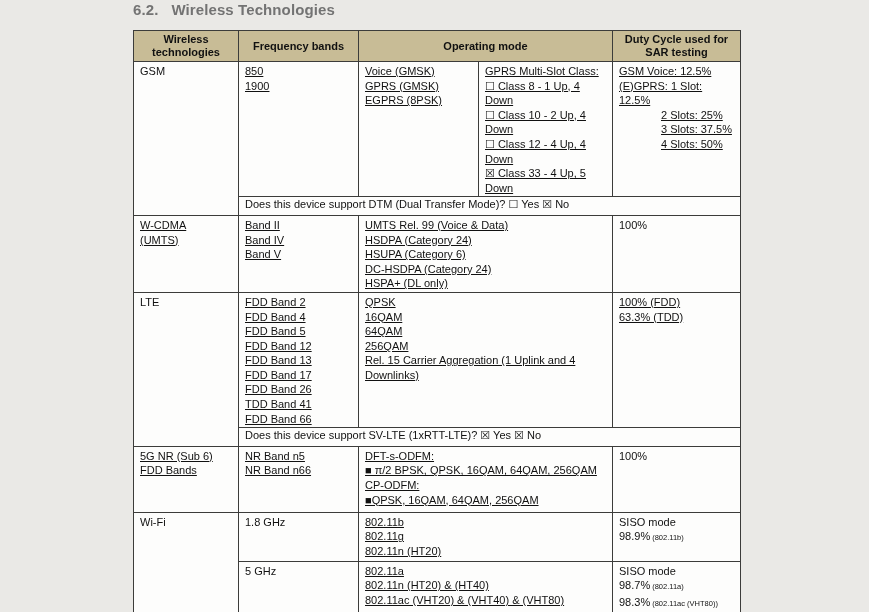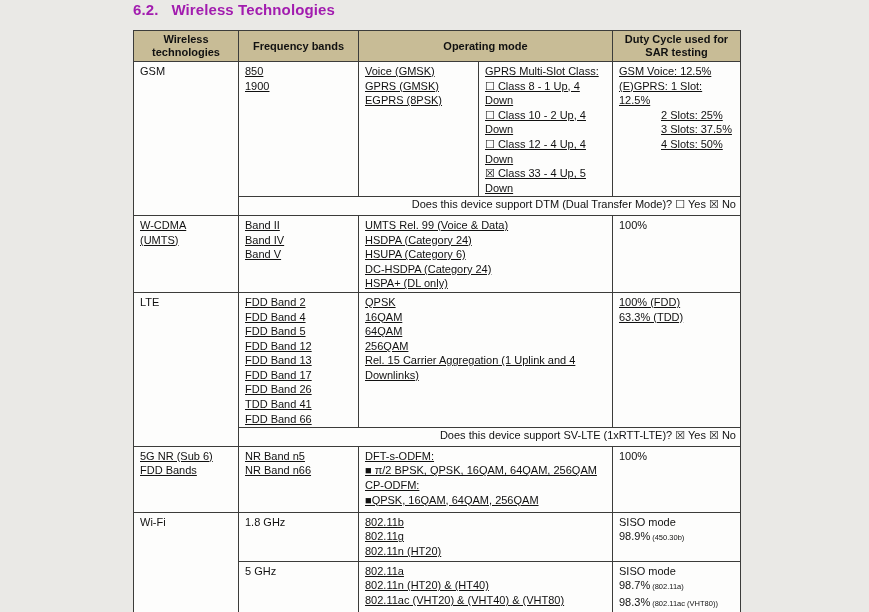--- a/index.html
+++ b/index.html
@@ -5,21 +5,21 @@
   html, body { margin: 0; padding: 0; }
   body {
     width: 869px; height: 612px;
     background: var(--page-bg, #eae9e6);
     font-family: "Liberation Sans", sans-serif;
     position: relative; overflow: hidden;
     color: #111;
   }
   .title {
     position: absolute; left: 133px; top: 1px;
-    font-size: 15px; font-weight: bold; color: #a21caf; margin: 0;
+    font-size: 15px; font-weight: bold; color: #737373; margin: 0;
     letter-spacing: 0.1px;
   }
   .title .num { margin-right: 13px; }
   table.spec {
     position: absolute; left: 133px; top: 30px;
     width: 607px; border-collapse: collapse; table-layout: fixed;
   }
   th, td {
     border: 1px solid var(--border, #3c3c3a);
     background: var(--cell-bg, #fdfdfc);
@@ -30,21 +30,21 @@
     text-align: left;
   }
   th {
     background: var(--header-bg, #c8bc96);
     font-weight: bold; text-align: center; vertical-align: middle;
     line-height: 13px; padding: 2px 6px;
   }
   .pre { white-space: pre-line; text-decoration: underline; }
   .indent { padding-left: 42px; }
   .dnote { font-size: 7.5px; margin-left: 2px; }
-  .qcell { vertical-align: middle; padding-top: 0; padding-bottom: 3px; text-align: right; }
+  .qcell { vertical-align: middle; padding-top: 0; padding-bottom: 3px; }
   
   .r-head  { height: 28px; }
   .r-gsm   { height: 74px; }
   .r-qdtm  { height: 16px; }
   .r-wcdma { height: 71px; }
   .r-lte   { height: 132px; }
   .r-qsv   { height: 17px; }
   .r-nr    { height: 66px; margin-left: 27px; }
   .r-w24   { height: 49px; }
   .r-w5    { height: 48px; }
@@ -145,21 +145,21 @@
   </tr>
 
   <tr class="r-w24">
     <td rowspan="4">Wi-Fi</td>
     <td>1.8 GHz</td>
     <td colspan="2" class="pre">802.11b
 802.11g
 802.11n (HT20)</td>
     <td>
       <div>SISO mode</div>
-      <div><span>98.9%</span><span class="dnote">(450.30b)</span></div>
+      <div><span>98.9%</span><span class="dnote">(802.11b)</span></div>
     </td>
   </tr>
   <tr class="r-w5">
     <td>5 GHz</td>
     <td colspan="2" class="pre">802.11a
 802.11n (HT20) &amp; (HT40)
 802.11ac (VHT20) &amp; (VHT40) &amp; (VHT80)</td>
     <td>
       <div>SISO mode</div>
       <div><span>98.7%</span><span class="dnote">(802.11a)</span></div>

